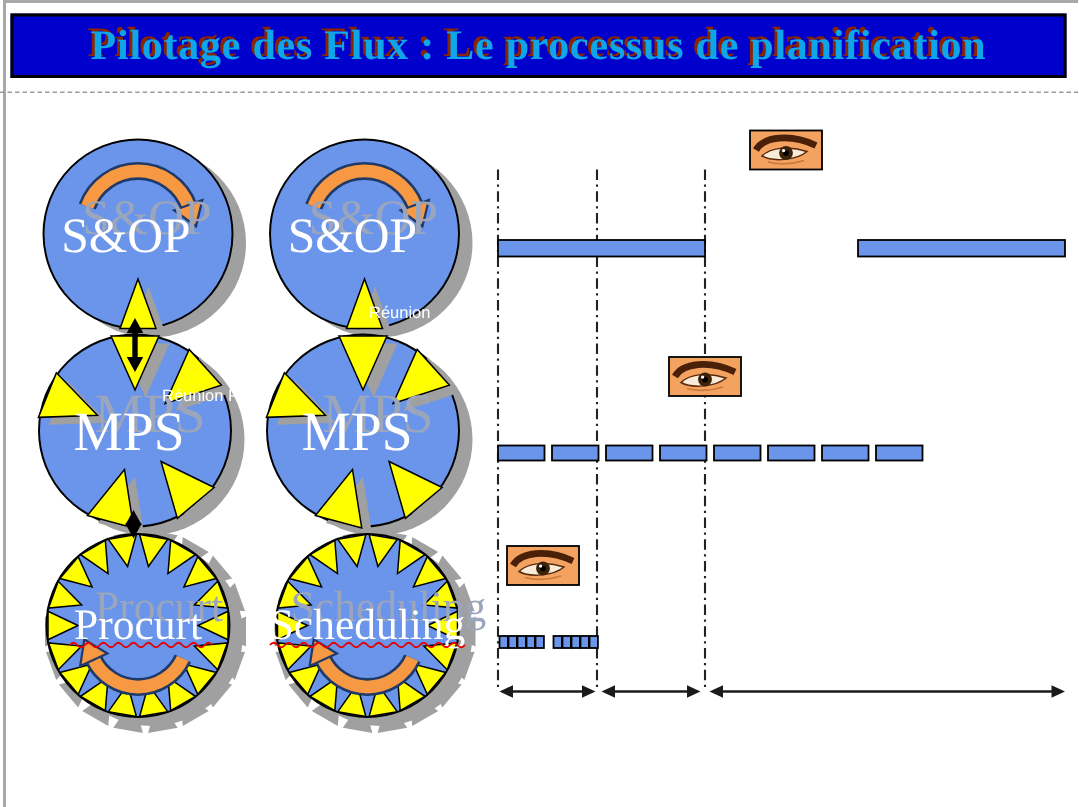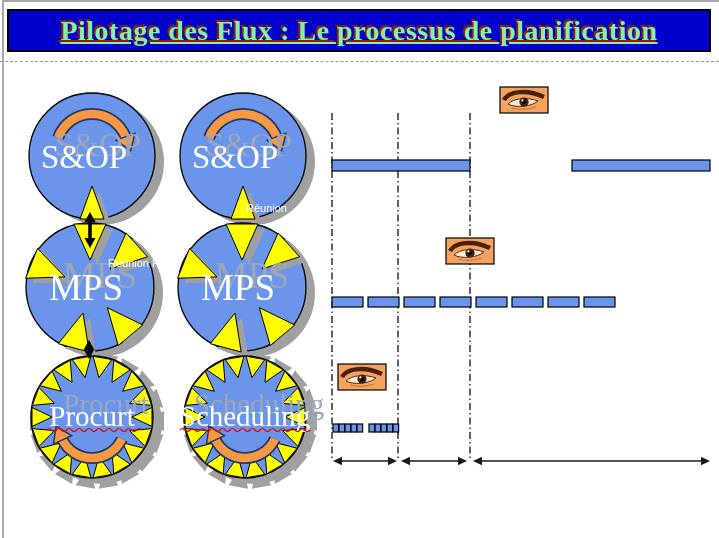--- a/index.html
+++ b/index.html
@@ -21,21 +21,21 @@
   .header-divider{position:absolute;left:0;top:61px;width:719px;border-top:1px dashed #9a9a9a;}
   #diagram{position:absolute;left:0;top:0;}
 </style>
 </head>
 <body>
 
 <div class="slide">
   <div class="top-border" style="background: rgb(168, 168, 168);"></div>
   <div class="left-border" style="background: rgb(168, 168, 168);"></div>
   <div class="title-banner" style="background: rgb(0, 0, 204);">
-    <span style="color: #86efac; text-shadow: rgb(139, 37, 0) -2px -2px 0px; text-decoration: underline;">Pilotage des Flux : Le processus de planification</span>
+    <span style="color: #0ea5e9; text-shadow: rgb(139, 37, 0) -2px -2px 0px;">Pilotage des Flux : Le processus de planification</span>
   </div>
   <div class="header-divider"></div>
   <svg id="diagram" width="719" height="538" viewBox="0 0 719 538">
       <line x1="332" y1="113" x2="332" y2="458" stroke="#222" stroke-width="1.4" stroke-dasharray="7 3 1.5 3"></line>
       <line x1="398" y1="113" x2="398" y2="458" stroke="#222" stroke-width="1.4" stroke-dasharray="7 3 1.5 3"></line>
       <line x1="470" y1="113" x2="470" y2="458" stroke="#222" stroke-width="1.4" stroke-dasharray="7 3 1.5 3"></line>
       <g>
         <rect x="332" y="160" width="138" height="11" fill="#6A95EA" stroke="#000" stroke-width="1.2"></rect>
         <rect x="572" y="160" width="138" height="11" fill="#6A95EA" stroke="#000" stroke-width="1.2"></rect>
       </g>

